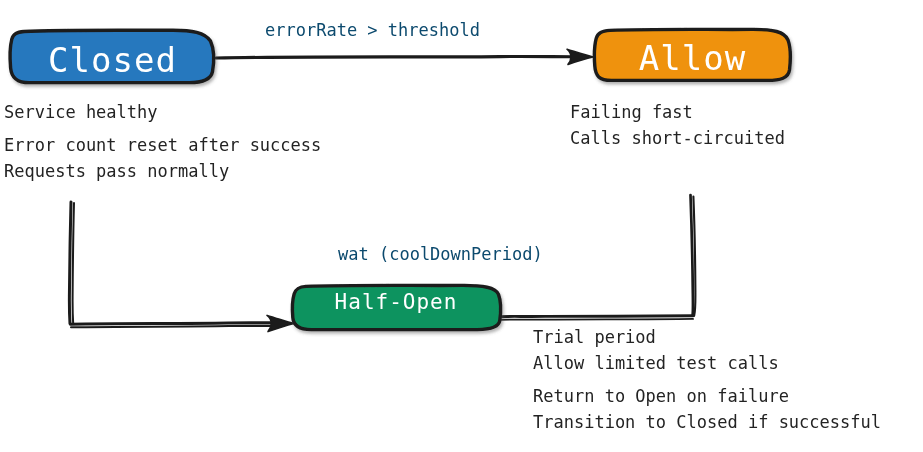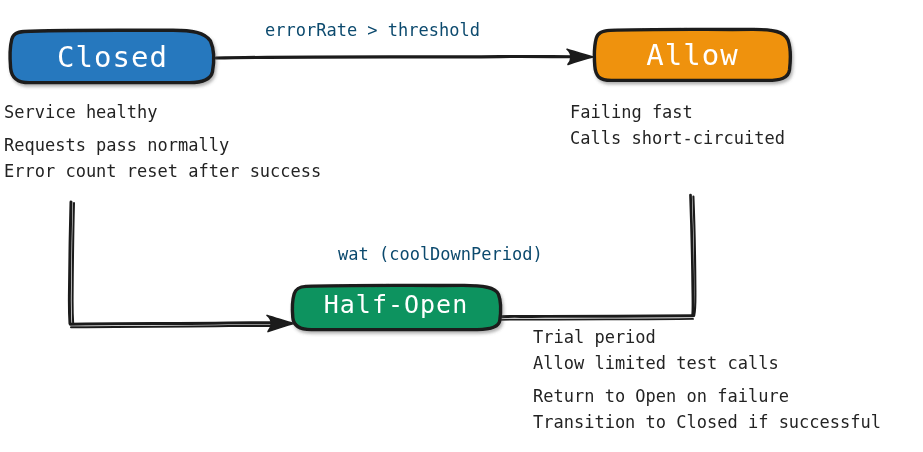--- a/index.html
+++ b/index.html
@@ -18,21 +18,21 @@
   #canvas {
     position: absolute;
     left: 0; top: 0;
     width: 923px;
     height: 452px;
   }
   .node-label {
     position: absolute;
     color: #ffffff;
     font-family: "DejaVu Sans Mono", "Liberation Mono", monospace;
-    font-size: 29px;
+    font-size: 34px;
     letter-spacing: 1px;
     text-align: center;
     white-space: nowrap;
     pointer-events: none;
     z-index: 5;
   }
   .edge-label {
     position: absolute;
     font-family: "DejaVu Sans Mono", "Liberation Mono", monospace;
     font-size: 17px;
@@ -92,30 +92,30 @@
 
   <g filter="url(#nodeShadow)">
     <path d="M 306 286.4 C 344 284.8, 404 285.6, 462 285.4 C 483 285.3, 495.5 287.2, 498.5 294.4 C 501.2 301.6, 500.8 313.2, 499.8 320.6 C 498.8 327.4, 491 329.8, 476 329.6 C 428 329.9, 352 329.2, 312 329.6 C 299 329.8, 293.5 325.6, 292.8 317.6 C 292.1 309.8, 292.6 299.0, 294.2 293.8 C 295.8 288.8, 299 286.9, 306 286.4 Z" fill="#11935f" stroke="#1b1b1b" stroke-width="3.4" stroke-linejoin="round"></path>
   </g>
 </svg>
 
 <div class="node-label" style="left:10px; top:40px; width:205px;">Closed</div>
 
 <div class="node-label" style="left:595px; top:38px; width:195px;">Allow</div>
 
-<div class="node-label" style="left:292px; top:290px; width:208px; font-size:25px;">Half-Open</div>
+<div class="node-label" style="left:292px; top:290px; width:208px; font-size:21px;">Half-Open</div>
 
 <div class="edge-label" style="left:265px; top:20px;">errorRate &gt; threshold</div>
 
 <div class="edge-label" style="left:338px; top:244px;">wat (coolDownPeriod)</div>
 
 <div class="note" style="left:4px; top:99px;">
   <div class="gap-below">Service healthy</div>
+  <div>Error count reset after success</div>
   <div>Requests pass normally</div>
-  <div>Error count reset after success</div>
 </div>
 
 <div class="note" style="left:570px; top:99px;">
   <div>Failing fast</div>
   <div class="gap-below">Calls short-circuited</div>
 </div>
 
 <div class="note" style="left:533px; top:324px;">
   <div>Trial period</div>
   <div class="gap-below">Allow limited test calls</div>

